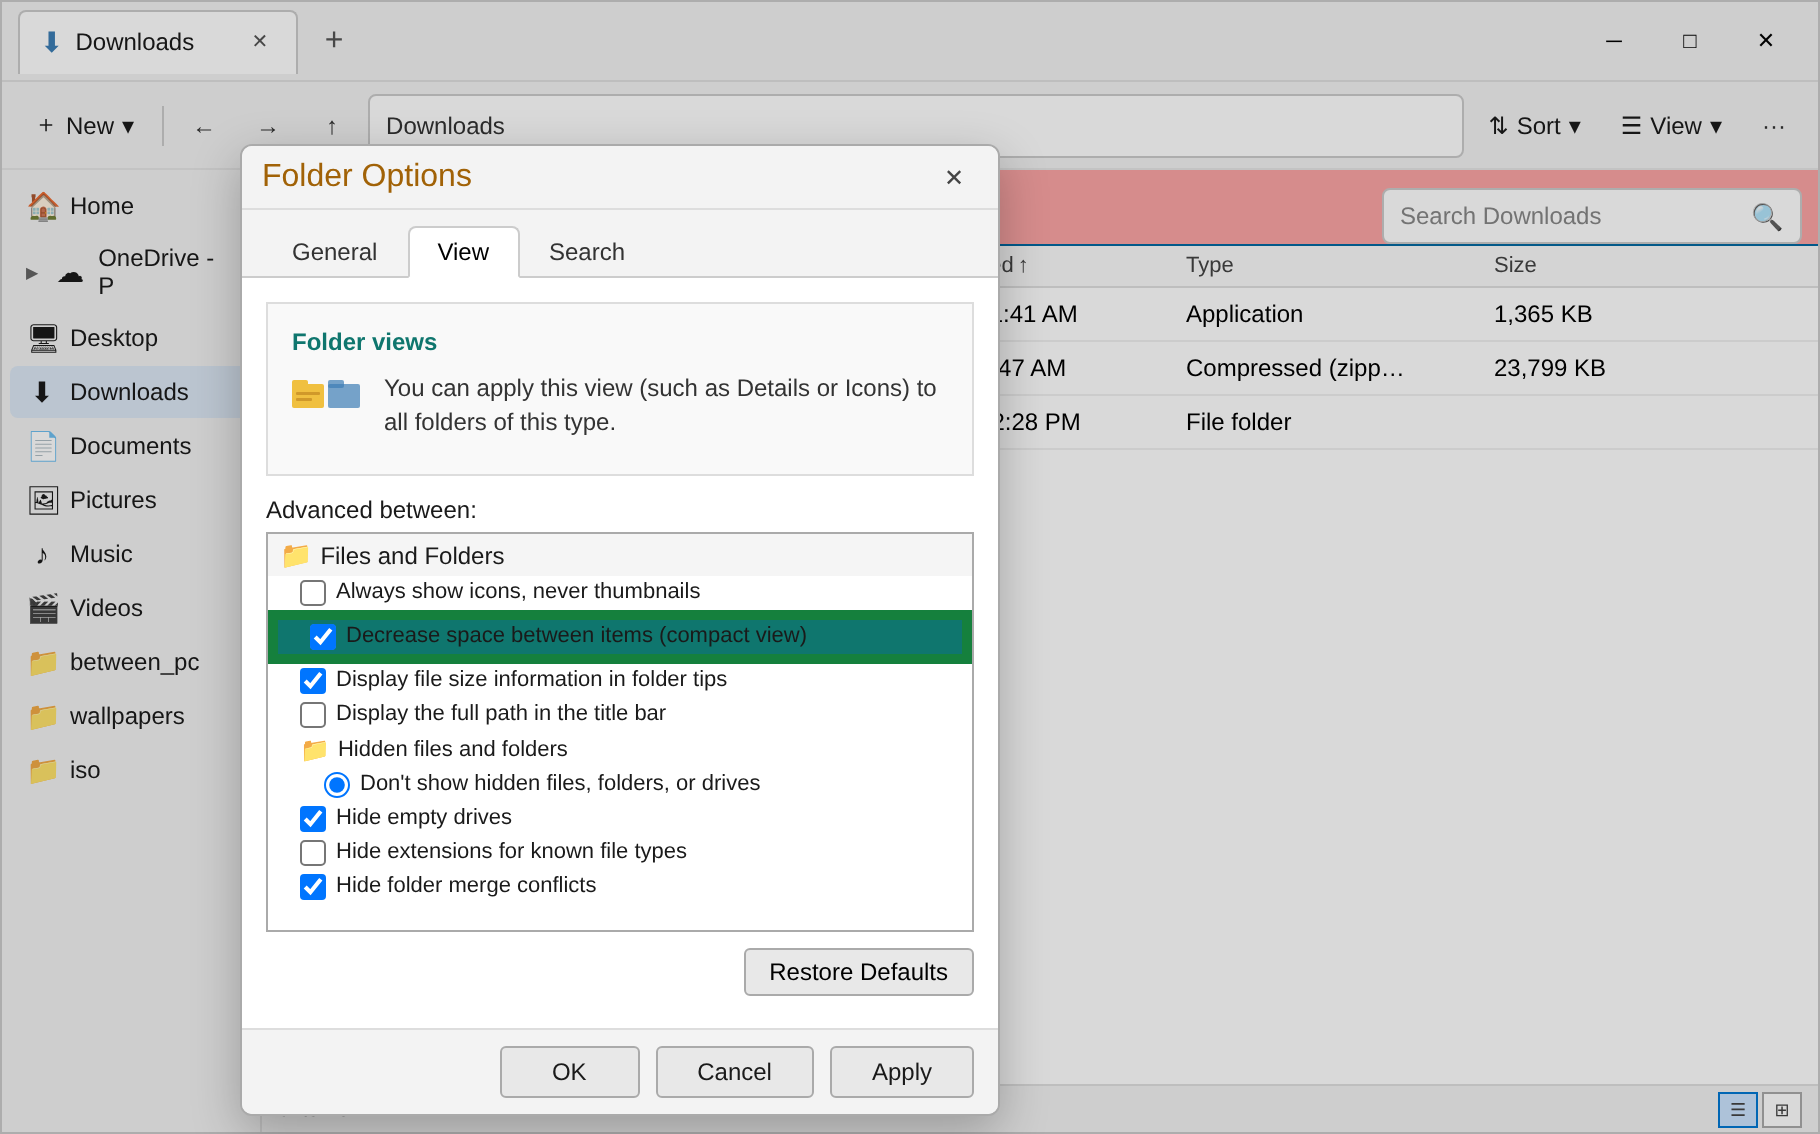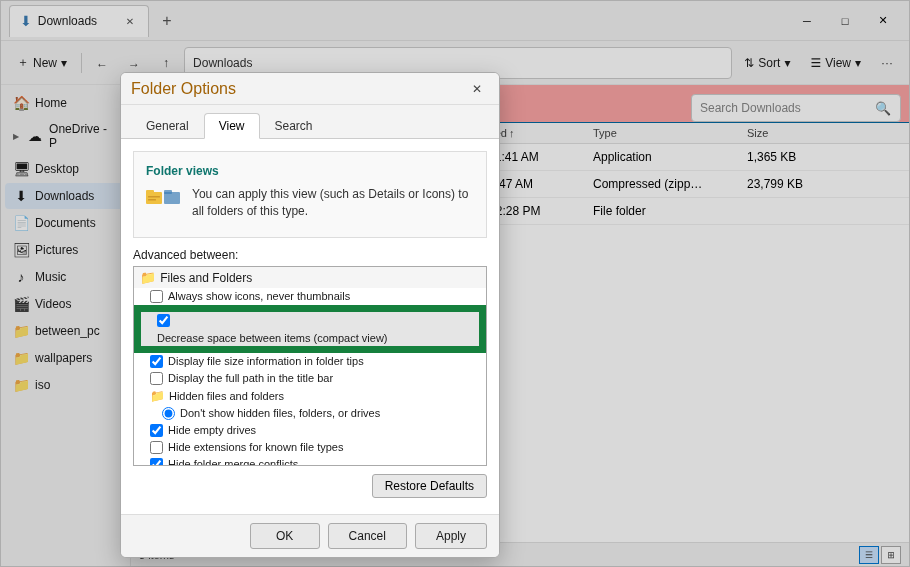--- a/index.html
+++ b/index.html
@@ -422,23 +422,22 @@
     .settings-item {
       display: flex;
       align-items: flex-start;
       gap: 5px;
       padding: 2px 16px;
       font-size: 11px;
       color: #1a1a1a;
       cursor: pointer;
     }
     .settings-item.highlighted {
-      background: #e5e5e5;
-      border: 7px solid #15803d;
-      flex-direction: column;
+      background: #0f766e;
+      border: 5px solid #15803d;
     }
     .settings-item input[type=checkbox] {
       width: 13px;
       height: 13px;
       flex-shrink: 0;
     }
     .settings-item input[type=radio] {
       width: 13px;
       height: 13px;
       flex-shrink: 0;

